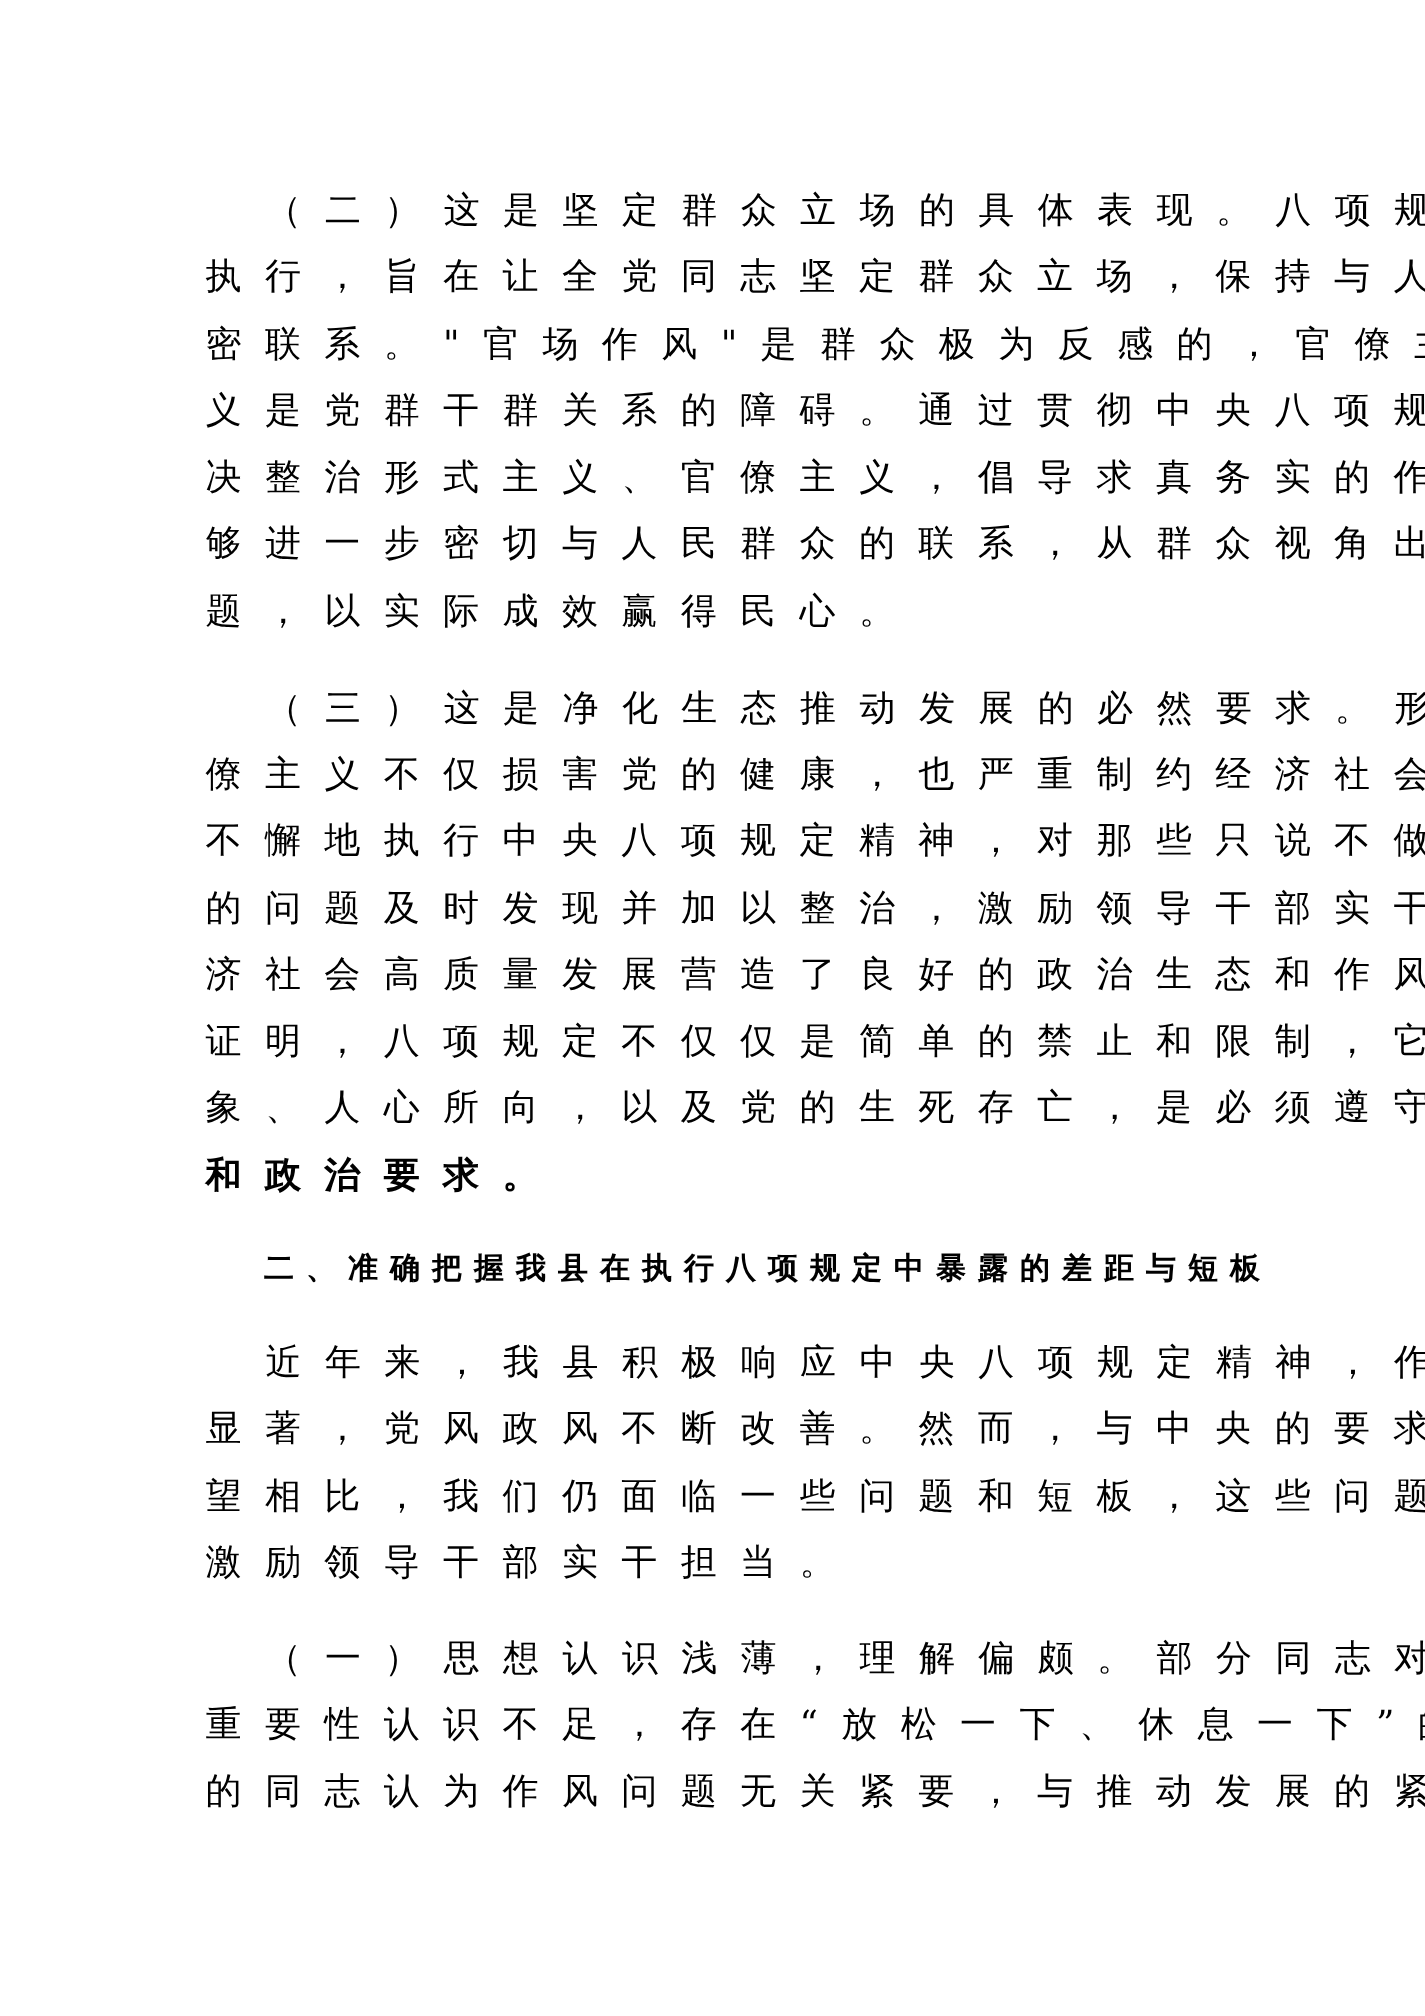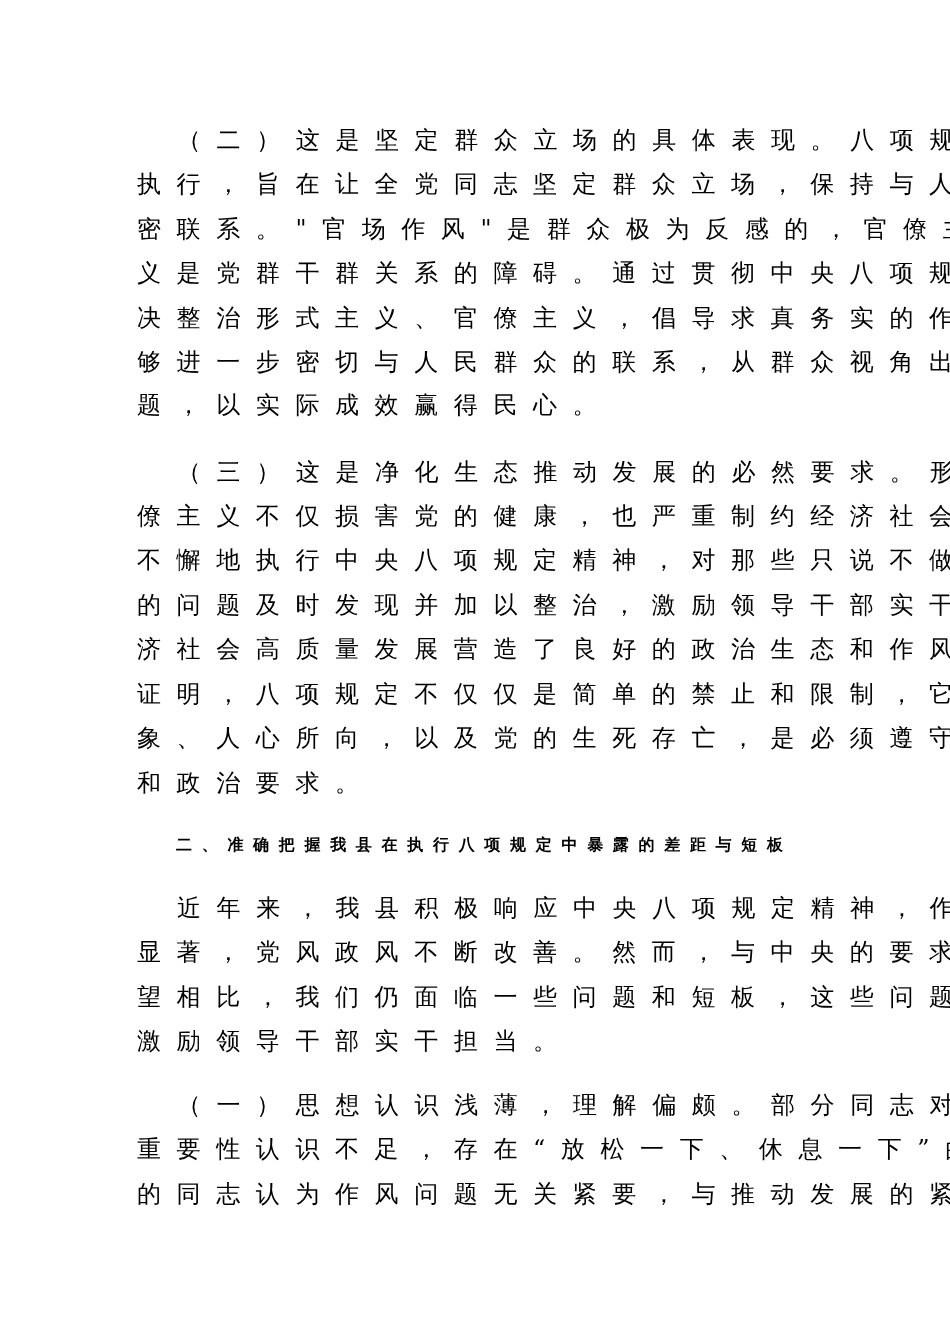--- a/index.html
+++ b/index.html
@@ -40,53 +40,53 @@
     }
     .line.indent {
       left: 177px;
       width: 640px;
     }
     .heading {
       position: absolute;
       left: 176px;
       width: 615px;
       height: 32px;
-      font-size: 16px;
+      font-size: 20px;
       line-height: 32px;
       font-weight: bold;
       white-space: nowrap;
       letter-spacing: 8px;
       text-align-last: justify;
       text-align: justify;
     }
   </style>
 </head>
 <body>
 
 <div class="page">
 
   <div>
     <div class="line indent" style="top:125px;">（二）这是坚定群众立场的具体表现。八项规定的制定和</div>
     <div class="line" style="top:169px;">执行，旨在让全党同志坚定群众立场，保持与人民群众的紧</div>
     <div class="line" style="top:214px;">密联系。"官场作风"是群众极为反感的，官僚主义、形式主</div>
     <div class="line" style="top:258px;">义是党群干群关系的障碍。通过贯彻中央八项规定精神，坚</div>
     <div class="line" style="top:303px;">决整治形式主义、官僚主义，倡导求真务实的作风，我们能</div>
     <div class="line" style="top:347px;">够进一步密切与人民群众的联系，从群众视角出发解决问</div>
-    <div class="line last" style="top:392px;font-family:Liberation Mono, monospace;">题，以实际成效赢得民心。</div>
+    <div class="line last" style="top:392px;">题，以实际成效赢得民心。</div>
   </div>
 
   <div>
     <div class="line indent" style="top:457px;">（三）这是净化生态推动发展的必然要求。形式主义、官</div>
     <div class="line" style="top:501px;">僚主义不仅损害党的健康，也严重制约经济社会发展。坚持</div>
     <div class="line" style="top:545px;">不懈地执行中央八项规定精神，对那些只说不做、行动不力</div>
     <div class="line" style="top:590px;">的问题及时发现并加以整治，激励领导干部实干担当，为经</div>
     <div class="line" style="top:634px;">济社会高质量发展营造了良好的政治生态和作风保障。实践</div>
     <div class="line" style="top:679px;">证明，八项规定不仅仅是简单的禁止和限制，它关乎党的形</div>
     <div class="line" style="top:723px;">象、人心所向，以及党的生死存亡，是必须遵守的政治纪律</div>
-    <div class="line last" style="top:768px;">和政治要求。</div>
+    <div class="line last" style="top:768px;font-weight:bold;">和政治要求。</div>
   </div>
 
   <div class="heading" style="top:829px;">二、准确把握我县在执行八项规定中暴露的差距与短板</div>
 
   <div>
     <div class="line indent" style="top:893px;">近年来，我县积极响应中央八项规定精神，作风建设成果</div>
     <div class="line" style="top:937px;">显著，党风政风不断改善。然而，与中央的要求和群众的期</div>
     <div class="line" style="top:982px;">望相比，我们仍面临一些问题和短板，这些问题需要我们高</div>
     <div class="line last" style="top:1026px;">激励领导干部实干担当。</div>
   </div>

